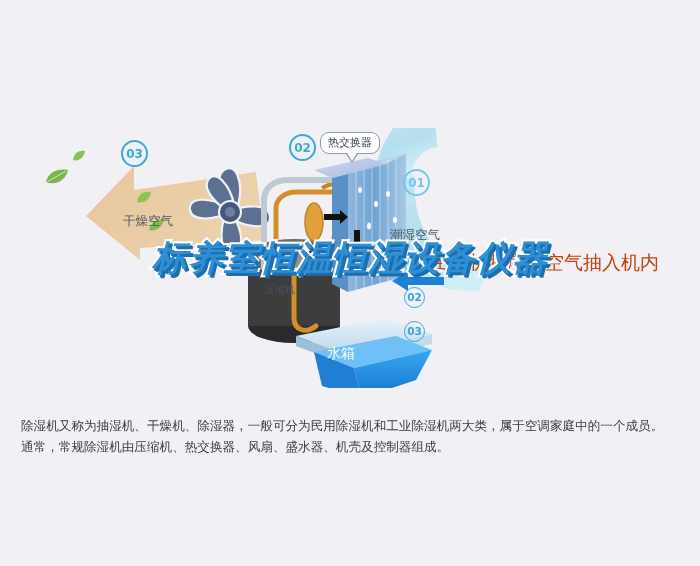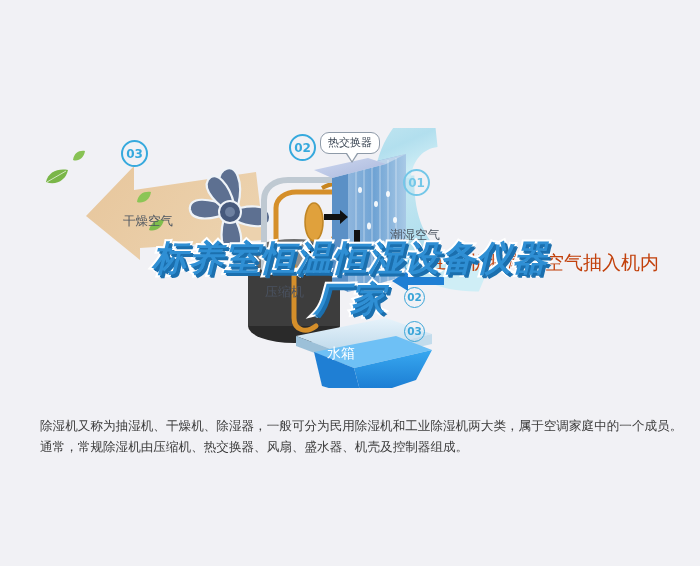--- a/index.html
+++ b/index.html
@@ -77,21 +77,21 @@
   .numcirc.pale{border-color:#74c7e8;color:#74c7e8;}
 
   
   .dlabel{
     position:absolute;z-index:6;white-space:nowrap;
     font-size:12.5px;color:#4c5560;
     font-family:"DejaVu Sans","Liberation Sans",sans-serif;
     text-align:right;
   }
   .dlabel.white{color:#ffffff;font-size:14px;}
-  .dlabel.dark{color:#4a5260;font-size:13px;}
+  .dlabel.dark{color:#4a5260;font-size:10px;}
 
   
   .legend{position:absolute;left:404px;top:246px;width:290px;}
   .legrow{
     display:flex;align-items:center;height:34px;
     white-space:nowrap;
   }
   .legnum{
     flex:0 0 auto;width:19px;height:19px;border-radius:50%;
     border:1.8px solid #3aa5d8;color:#3aa5d8;
@@ -116,21 +116,21 @@
     -webkit-text-stroke:4px #ffffff;
     paint-order:stroke fill;
     text-shadow:
        3px 3px 0 #1b6fae,
        2px 2px 0 #1b6fae;
   }
   .wm-line{display:block;font-style:italic;}
 
   
   .copy{
-    position:absolute;left:40px;top:415px;width:648px;
+    position:absolute;left:21px;top:415px;width:648px;
     font-size:12.6px;line-height:21px;color:#3b3b3b;
     font-family:"DejaVu Sans","Liberation Sans",sans-serif;
   }
   .copy p{margin:0 0 14px 0;}
 </style>
 </head>
 <body>
 
 <div id="page">
 
@@ -314,20 +314,19 @@
     <div class="legrow">
       <span class="legnum">02</span>
     </div>
     <div class="legrow">
       <span class="legnum">03</span>
     </div>
   </div>
 
   <div class="watermark">
     <span class="wm-line">标养室恒温恒湿设备仪器</span>
-    <span class="wm-line">厂家</span>
   </div>
 
   <div class="copy">
     <p>除湿机又称为抽湿机、干燥机、除湿器，一般可分为民用除湿机和工业除湿机两大类，属于空调家庭中的一个成员。通常，常规除湿机由压缩机、热交换器、风扇、盛水器、机壳及控制器组成。</p>
   </div>
 
 </div>
 
 </body></html>

